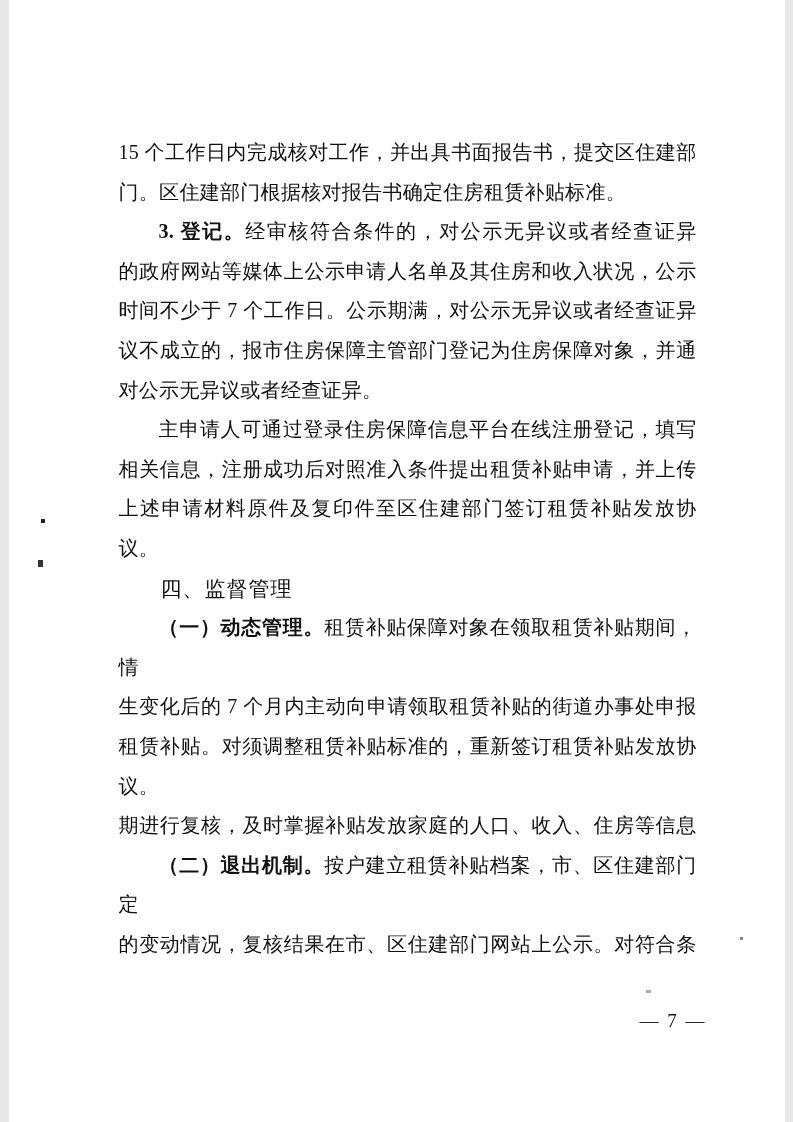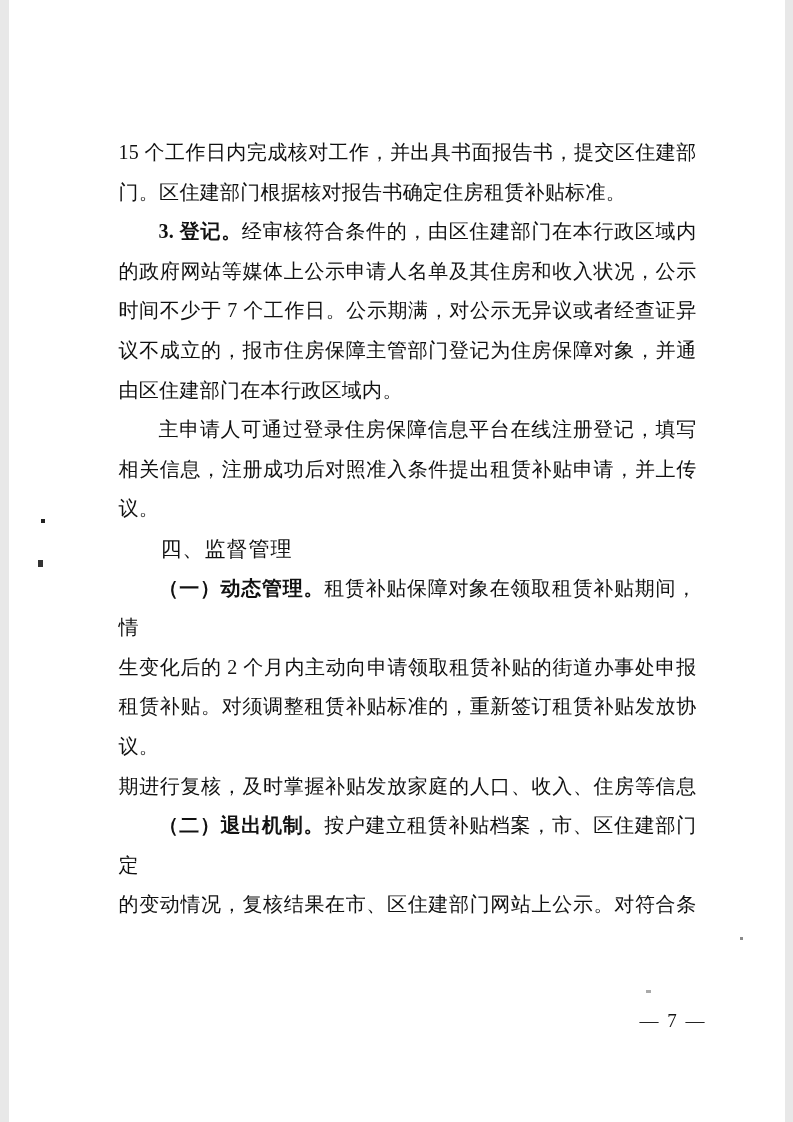--- a/index.html
+++ b/index.html
@@ -55,31 +55,32 @@
   .speck-4 { left: 637px; top: 990px; width: 5px; height: 3px; background:#aaaaaa; }
 </style>
 </head>
 <body>
 
 <div class="page">
 
   <div class="doc-body">
     <div class="ln j"><span>15 个工作日内完成核对工作，并出具书面报告书，提交区住建部</span></div>
     <div class="ln"><span>门。区住建部门根据核对报告书确定住房租赁补贴标准。</span></div>
-    <div class="ln j indent"><span class="b">3. 登记。</span><span>经审核符合条件的，由区住建部门在本行政区域内</span></div>
+    <div class="ln j indent"><span class="b">3. 登记。</span><span>经审核符合条件的，对公示无异议或者经查证异</span></div>
     <div class="ln j"><span>的政府网站等媒体上公示申请人名单及其住房和收入状况，公示</span></div>
     <div class="ln j"><span>时间不少于 7 个工作日。公示期满，对公示无异议或者经查证异</span></div>
     <div class="ln j"><span>议不成立的，报市住房保障主管部门登记为住房保障对象，并通</span></div>
-    <div class="ln"><span>由区住建部门在本行政区域内。</span></div>
+    <div class="ln"><span>对公示无异议或者经查证异。</span></div>
     <div class="ln j indent"><span>主申请人可通过登录住房保障信息平台在线注册登记，填写</span></div>
     <div class="ln j"><span>相关信息，注册成功后对照准入条件提出租赁补贴申请，并上传</span></div>
+    <div class="ln j"><span>上述申请材料原件及复印件至区住建部门签订租赁补贴发放协</span></div>
     <div class="ln"><span>议。</span></div>
     <div class="ln h"><span>四、监督管理</span></div>
     <div class="ln j indent"><span class="b">（一）动态管理。</span><span>租赁补贴保障对象在领取租赁补贴期间，情</span></div>
-    <div class="ln j"><span>生变化后的 2 个月内主动向申请领取租赁补贴的街道办事处申报</span></div>
+    <div class="ln j"><span>生变化后的 7 个月内主动向申请领取租赁补贴的街道办事处申报</span></div>
     <div class="ln j"><span>租赁补贴。对须调整租赁补贴标准的，重新签订租赁补贴发放协</span></div>
     <div class="ln"><span>议。</span></div>
     <div class="ln j"><span>期进行复核，及时掌握补贴发放家庭的人口、收入、住房等信息</span></div>
     <div class="ln j indent"><span class="b">（二）退出机制。</span><span>按户建立租赁补贴档案，市、区住建部门定</span></div>
     <div class="ln j"><span>的变动情况，复核结果在市、区住建部门网站上公示。对符合条</span></div>
   </div>
 
   <div class="footer">— 7 —</div>
 
   <div class="speck speck-1"></div>

